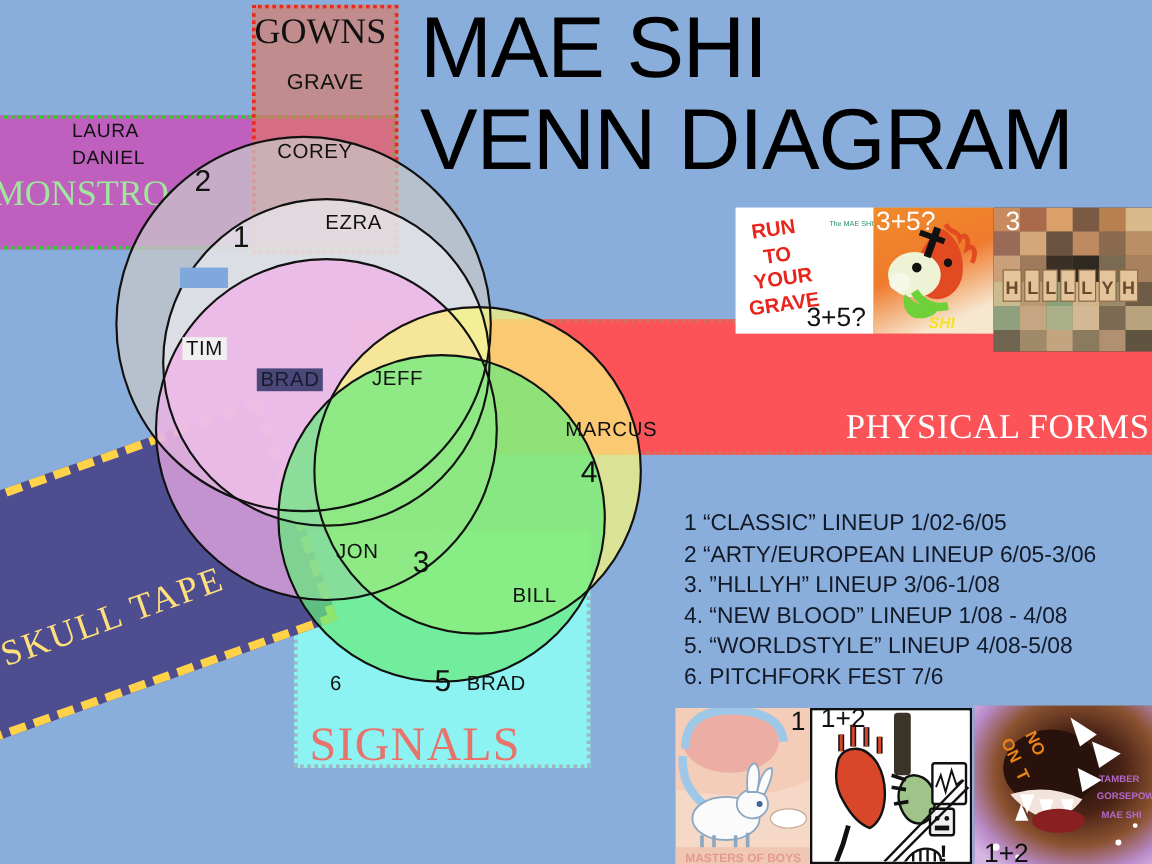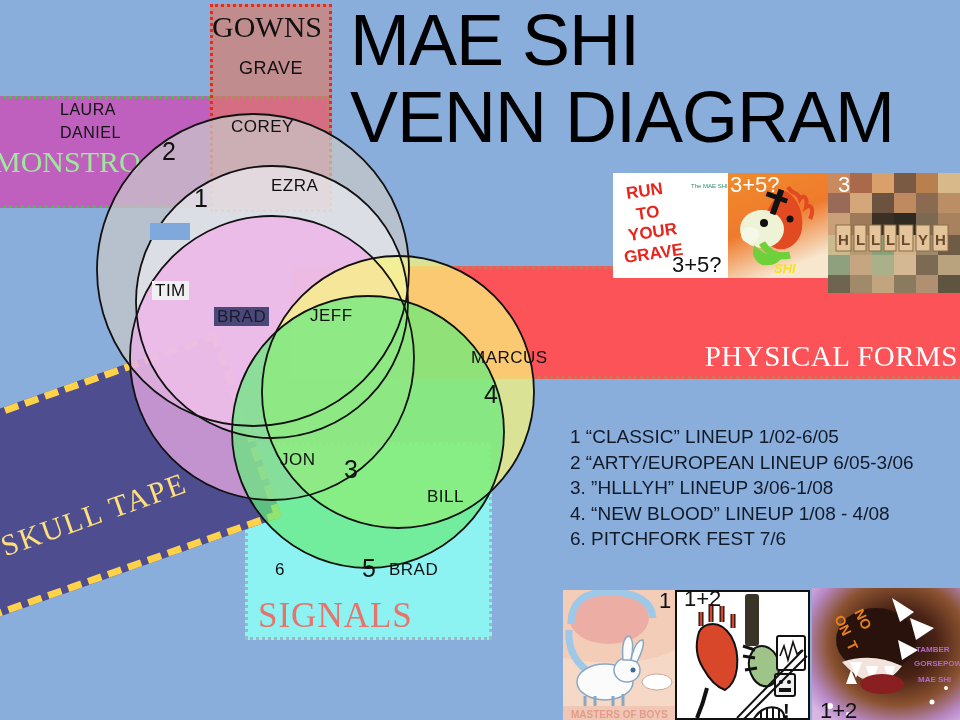--- a/index.html
+++ b/index.html
@@ -24,21 +24,21 @@
 
   #physical-box{left:291px;top:266px;width:676px;height:113px;
     background:#fb5358;border:3px dotted #d4705c;}
   #physical-title{position:absolute;right:2px;top:340px;
     font-family:"Liberation Serif",serif;font-size:29px;color:#ffffff;white-space:nowrap;
     letter-spacing:.5px;}
 
   #signals-box{left:245px;top:442px;width:247px;height:198px;background:#8df2f2;
     border:3px dotted #9fb6c4;}
   #signals-title{position:absolute;left:258px;top:596px;
-    font-family:"Liberation Serif",serif;font-size:35px;color:#e8736b;letter-spacing:1px;}
+    font-family:"Liberation Serif",serif;font-size:40px;color:#e8736b;letter-spacing:1px;}
   #signals-num{position:absolute;left:275px;top:560px;font-size:17px;color:#111;}
 
   #skull-box{position:absolute;left:-52px;top:378px;width:310px;height:196px;
     background:#4e4d90;border:7px dashed #ffd24a;transform:rotate(-19.5deg);
     transform-origin:50% 50%;box-sizing:border-box;}
   #skull-title{position:absolute;left:2px;top:530px;
     font-family:"Liberation Serif",serif;font-size:30px;color:#ffe07a;
     transform:rotate(-19.5deg);transform-origin:0 50%;white-space:nowrap;letter-spacing:2px;}
 
   
@@ -242,20 +242,21 @@
       </g>
     </svg>
   </div>
   <div class="tlabel white" style="left:838px;top:172px;">3</div>
 
   <div id="lineups">
       <div>1 “CLASSIC” LINEUP 1/02-6/05</div>
       <div>2 “ARTY/EUROPEAN LINEUP 6/05-3/06</div>
       <div>3. ”HLLLYH” LINEUP 3/06-1/08</div>
       <div>4. “NEW BLOOD” LINEUP 1/08 - 4/08</div>
+      <div>5. “WORLDSTYLE” LINEUP 4/08-5/08</div>
       <div>6. PITCHFORK FEST 7/6</div>
     </div>
 
   <div class="thumb" id="bt1">
     <svg viewBox="0 0 112 130" width="112" height="130">
       <rect width="112" height="130" fill="#f5d9c6"></rect>
       <path d="M0 0 h112 v60 q-40 20 -112 8Z" fill="#f3cdb8"></path>
       <ellipse cx="46" cy="28" rx="40" ry="26" fill="#eaa8a0" opacity=".85"></ellipse>
       <path d="M8 34 q0 -34 42 -32 q38 2 40 26" fill="none" stroke="#9ec8e8" stroke-width="7"></path>
       <path d="M6 40 q-2 30 26 46" fill="none" stroke="#9ec8e8" stroke-width="7"></path>

